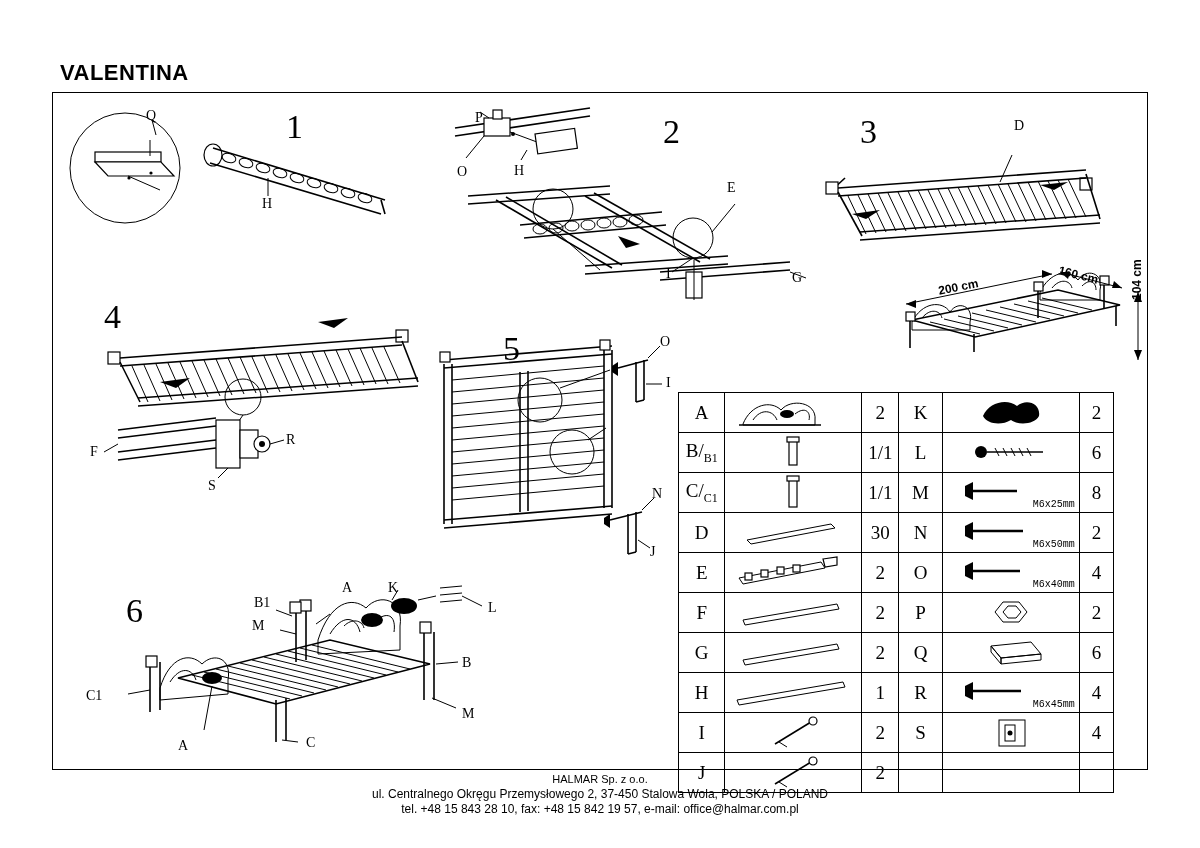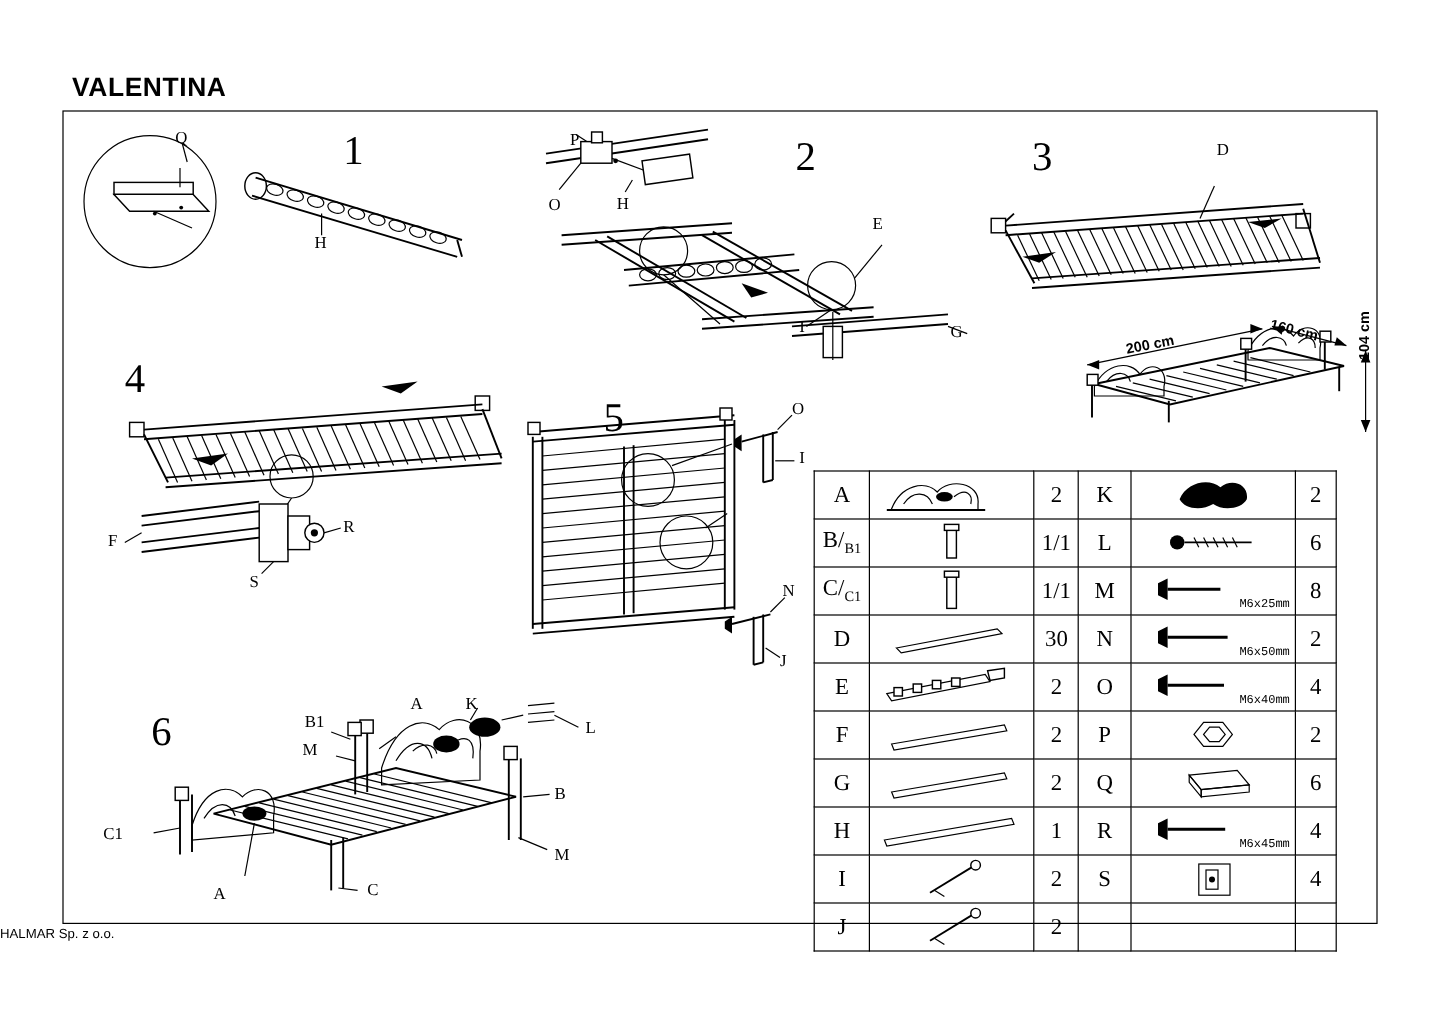--- a/index.html
+++ b/index.html
@@ -60,21 +60,21 @@
   .sub{font-size:12px;vertical-align:sub;}
   .spec{
     position:absolute;right:4px;bottom:1px;
     font-size:10px;font-family:Liberation Mono, monospace;
   }
   .picwrap{position:relative;width:136px;height:37px;}
 
   
   .footer{
     position:absolute;left:0;top:772px;width:1200px;
-    font-size:12px;line-height:15px;
+    text-align:center;font-size:12px;line-height:15px;
     font-family:"Liberation Sans", sans-serif;
   }
   .footer .l1{font-size:11px;}
 </style>
 </head>
 <body>
 
 <div class="page">
 
   <div class="title">VALENTINA</div>
@@ -688,15 +688,17 @@
         <td class="qty">2</td>
         <td class="code empty"></td>
         <td class="pic empty"></td>
         <td class="qty empty"></td>
       </tr>
     </tbody>
   </table>
 
   <div class="footer">
     <div class="l1">HALMAR Sp. z o.o.</div>
+    <div>ul. Centralnego Okręgu Przemysłowego 2, 37-450 Stalowa Wola, POLSKA / POLAND</div>
+    <div>tel. +48 15 843 28 10, fax: +48 15 842 19 57, e-mail: office@halmar.com.pl</div>
   </div>
 
 </div>
 
 </body></html>

